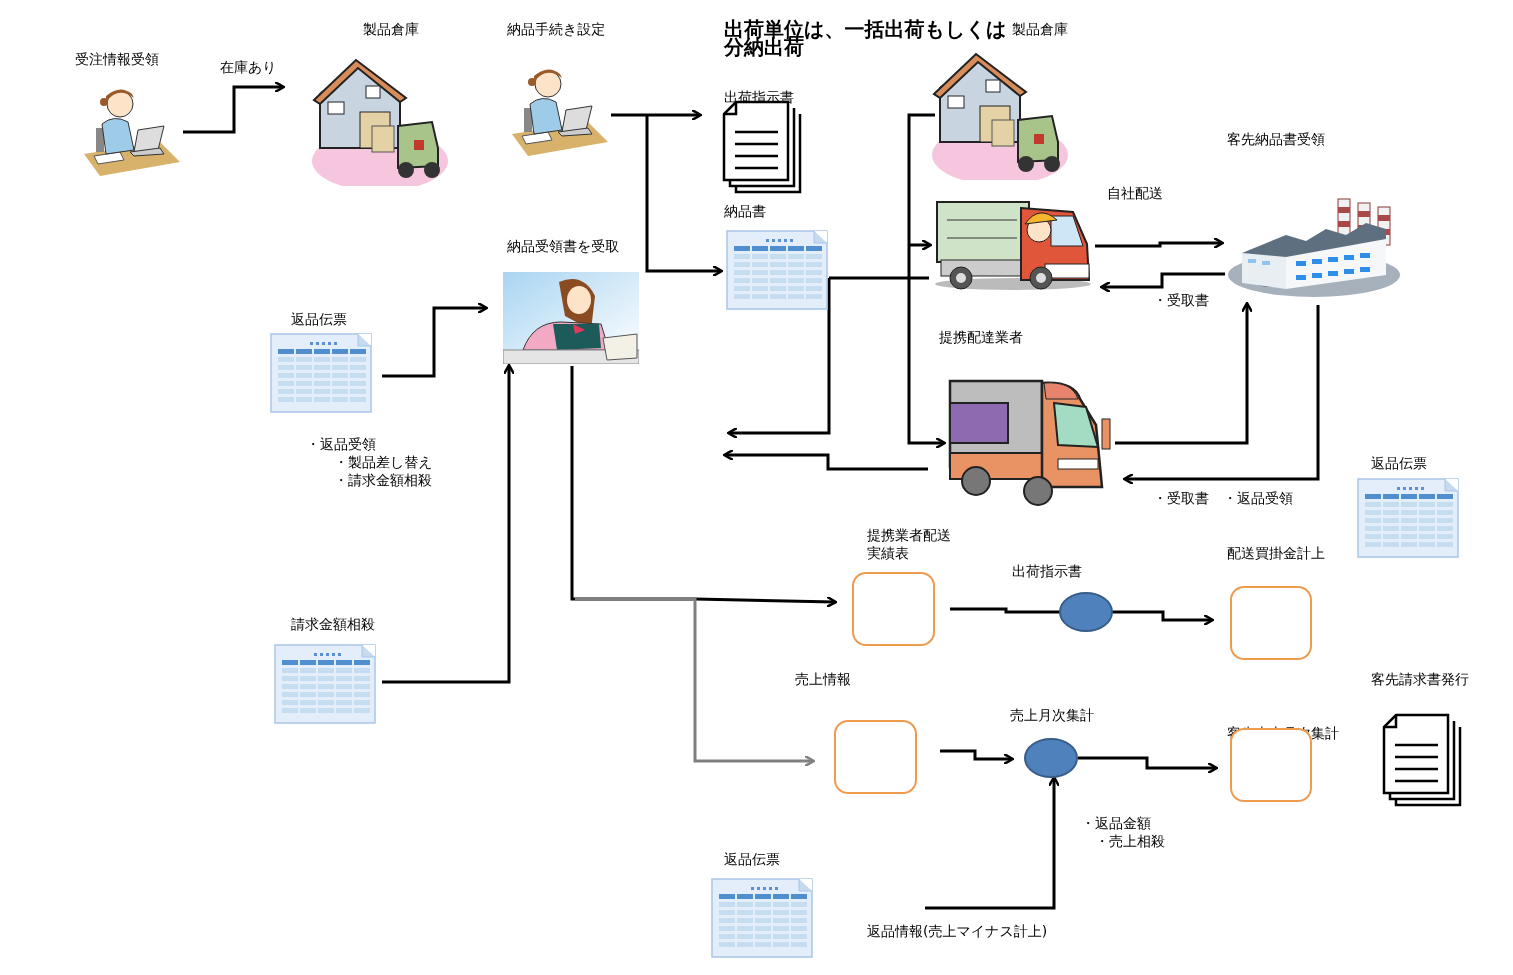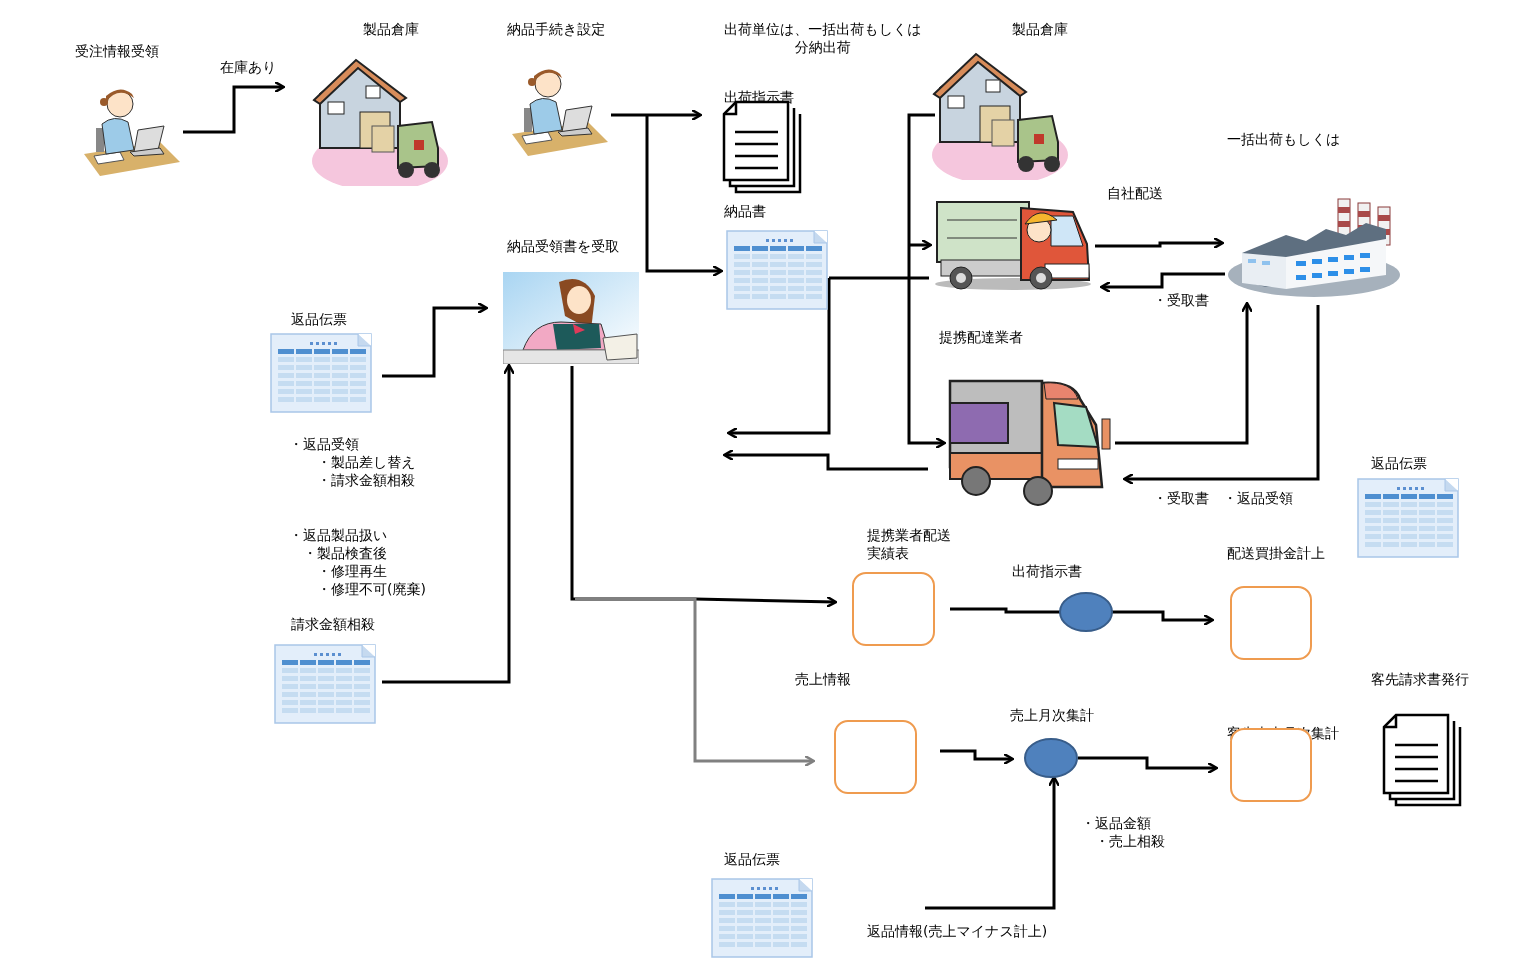--- a/index.html
+++ b/index.html
@@ -1,19 +1,19 @@
 <!DOCTYPE html>
 <html><head>
 <meta charset="utf-8">
 <style>
   html, body { margin:0; padding:0; background:#ffffff; }
   #canvas { position:relative; width:1513px; height:975px; overflow:hidden; background:#fff;
     font-family:"DejaVu Sans","Liberation Sans",sans-serif; color:#000; }
   .lbl { position:absolute; font-size:14px; line-height:18px; white-space:nowrap; color:#000; }
-  .lbl.bold { font-weight:normal; font-size:14px;text-align:center; }
+  .lbl.bold { font-weight:bold; font-size:20px; }
   .multi { white-space:pre; }
   svg.layer { position:absolute; left:0; top:0; }
   .icon { position:absolute; }
   .rbox { position:absolute; border:2.5px solid #ef9b4f; border-radius:14px; background:#fff; box-sizing:border-box; }
   .node { position:absolute; }
 </style>
 </head>
 <body>
 
 <div id="canvas">
@@ -44,43 +44,39 @@
       <path d="M572,366 L572,599 L695,599 L835,602" marker-end="url(#ah)"></path>
       <path d="M950,609 L1006,609 L1006,612 L1060,612"></path>
       <path d="M1112,612 L1163,612 L1163,620 L1212,620" marker-end="url(#ah)"></path>
       <path d="M940,751 L975,751 L975,759 L1012,759" marker-end="url(#ah)"></path>
       <path d="M1078,758 L1147,758 L1147,768 L1216,768" marker-end="url(#ah)"></path>
       <path d="M925,908 L1054,908 L1054,778" marker-end="url(#ah)"></path>
     </g>
     <path d="M575,599 L695,599 L695,761 L813,761" fill="none" stroke="#808080" stroke-width="3" marker-end="url(#ahg)"></path>
   </svg>
 
-  <div class="lbl" style="left:75px;top:42px">受注情報受領</div>
+  <div class="lbl" style="left:75px;top:50px">受注情報受領</div>
   <div class="lbl" style="left:220px;top:58px">在庫あり</div>
   <div class="lbl" style="left:363px;top:20px">製品倉庫</div>
   <div class="lbl" style="left:507px;top:20px">納品手続き設定</div>
   <div class="lbl bold multi" style="left:724px;top:20px">出荷単位は、一括出荷もしくは
 分納出荷</div>
   <div class="lbl" style="left:724px;top:88px">出荷指示書</div>
   <div class="lbl" style="left:724px;top:202px">納品書</div>
   <div class="lbl" style="left:1012px;top:20px">製品倉庫</div>
-  <div class="lbl" style="left:1227px;top:130px">一括出荷もしくは</div>
+  <div class="lbl" style="left:1227px;top:130px">客先納品書受領</div>
   <div class="lbl" style="left:1107px;top:184px">自社配送</div>
   <div class="lbl" style="left:1153px;top:291px">・受取書</div>
   <div class="lbl" style="left:939px;top:328px">提携配達業者</div>
   <div class="lbl" style="left:1153px;top:489px">・受取書　・返品受領</div>
   <div class="lbl" style="left:507px;top:237px">納品受領書を受取</div>
   <div class="lbl" style="left:291px;top:310px">返品伝票</div>
-  <div class="lbl multi" style="left:289px;top:435px">・返品受領
+  <div class="lbl multi" style="left:306px;top:435px">・返品受領
 　　・製品差し替え
 　　・請求金額相殺</div>
-  <div class="lbl multi" style="left:289px;top:526px">・返品製品扱い
-　・製品検査後
-　　・修理再生
-　　・修理不可(廃棄)</div>
   <div class="lbl" style="left:291px;top:615px">請求金額相殺</div>
   <div class="lbl" style="left:1371px;top:454px">返品伝票</div>
   <div class="lbl multi" style="left:867px;top:526px">提携業者配送
 実績表</div>
   <div class="lbl" style="left:1012px;top:562px">出荷指示書</div>
   <div class="lbl" style="left:1227px;top:544px">配送買掛金計上</div>
   <div class="lbl" style="left:795px;top:670px">売上情報</div>
   <div class="lbl" style="left:1010px;top:706px">売上月次集計</div>
   <div class="lbl" style="left:1227px;top:724px">客先売上月次集計</div>
   <div class="lbl" style="left:1371px;top:670px">客先請求書発行</div>

